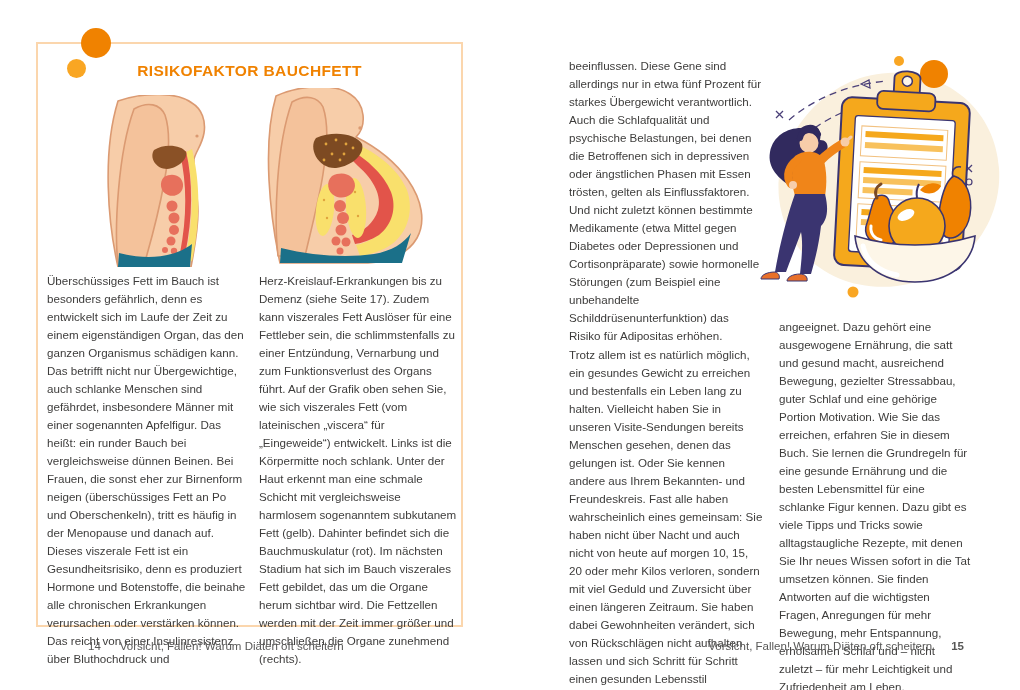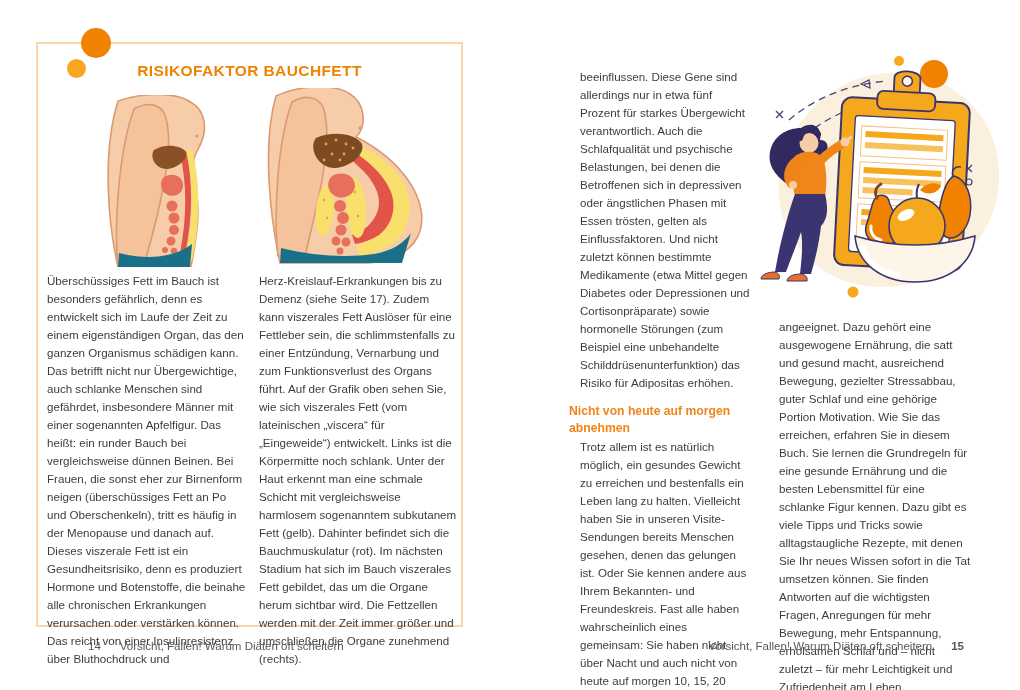--- a/index.html
+++ b/index.html
@@ -15,21 +15,21 @@
              font-size:15.5px;font-weight:bold;letter-spacing:.4px;color:#f08200;}
   .torso{position:absolute;}
   .torso-slim{left:50px;top:51px;width:172px;height:172px;}
   .torso-fat{left:214px;top:44px;width:190px;height:183px;}
   .box-col{position:absolute;top:228px;font-size:11.6px;line-height:18px;text-align:left;
            hyphens:auto;-webkit-hyphens:auto;}
   .col-a{left:9px;width:201px;}
   .col-b{left:221px;width:198px;}
   
   .rcol{position:absolute;font-size:11.6px;line-height:18px;hyphens:auto;-webkit-hyphens:auto;}
-  .rcol p{margin:11px;}
+  .rcol p{margin:0;}
   .rcol-a{left:569px;top:57px;width:194px;}
   .orange-heading{margin:7px 0 0 0;font-size:12.2px;line-height:17px;font-weight:bold;color:#f08519;}
   .rcol-a .para2{margin-top:1px;}
   .rcol-b{left:779px;top:318px;width:192px;}
   .illustration-right{position:absolute;left:757px;top:48px;width:261px;height:251px;}
   
   .footer{position:absolute;top:640px;font-size:11.5px;color:#575756;white-space:nowrap;}
   .footer-left{left:47px;margin-left:41px;}
   .footer-right{right:56px;}
   .footer .pgnum{display:inline-block;}
@@ -162,21 +162,20 @@
         <path d="M40,112 C32,118 28,128 34,136" stroke="#f08519" stroke-width="8" fill="none" stroke-linecap="round"></path>
         <circle cx="36" cy="137" r="4" fill="#f7cda9"></circle>
         <path fill="#3a3470" d="M38,146 L68,146 C72,162 70,172 64,178 C62,196 58,212 54,226 L43,226 C45,208 46,194 44,184 C40,196 34,210 29,224 L18,224 C22,200 30,168 38,146 Z"></path>
         <path fill="#e8702a" stroke="#3a3470" stroke-width="1" d="M18,224 C10,224 4,227 4,231 L22,231 C23,228 22,225 18,224 Z"></path>
         <path fill="#e8702a" stroke="#3a3470" stroke-width="1" d="M43,226 C36,226 30,229 30,233 L50,233 C51,229 48,226 43,226 Z"></path>
       </g>
     </svg>
 
     <div class="rcol rcol-a">
       <p>beeinflussen. Diese Gene sind allerdings nur in etwa fünf Prozent für starkes Übergewicht verantwortlich. Auch die Schlafqualität und psychische Belastungen, bei denen die Betroffenen sich in depressiven oder ängstlichen Phasen mit Essen trösten, gelten als Einflussfaktoren. Und nicht zuletzt können bestimmte Medikamente (etwa Mittel gegen Diabetes oder Depressionen und Cortisonpräparate) sowie hormonelle Störungen (zum Beispiel eine unbehandelte Schilddrüsenunterfunktion) das Risiko für Adipositas erhöhen.</p>
-      <h3 class="orange-heading">Nicht von heute auf morgen abnehmen</h3>
       <p class="para2">Trotz allem ist es natürlich möglich, ein gesundes Gewicht zu erreichen und bestenfalls ein Leben lang zu halten. Vielleicht haben Sie in unseren Visite-Sendungen bereits Menschen gesehen, denen das gelungen ist. Oder Sie kennen andere aus Ihrem Bekannten- und Freundeskreis. Fast alle haben wahrscheinlich eines gemeinsam: Sie haben nicht über Nacht und auch nicht von heute auf morgen 10, 15, 20 oder mehr Kilos verloren, sondern mit viel Geduld und Zuversicht über einen längeren Zeitraum. Sie haben dabei Gewohnheiten verändert, sich von Rückschlägen nicht aufhalten lassen und sich Schritt für Schritt einen gesunden Lebensstil</p>
     </div>
     <div class="rcol rcol-b">angeeignet. Dazu gehört eine ausgewogene Ernährung, die satt und gesund macht, ausreichend Bewegung, gezielter Stressabbau, guter Schlaf und eine gehörige Portion Motivation. Wie Sie das erreichen, erfahren Sie in diesem Buch. Sie lernen die Grundregeln für eine gesunde Ernährung und die besten Lebensmittel für eine schlanke Figur kennen. Dazu gibt es viele Tipps und Tricks sowie alltagstaugliche Rezepte, mit denen Sie Ihr neues Wissen sofort in die Tat umsetzen können. Sie finden Antworten auf die wichtigsten Fragen, Anregungen für mehr Bewegung, mehr Entspannung, erholsamen Schlaf und – nicht zuletzt – für mehr Leichtigkeit und Zufriedenheit am Leben.</div>
 
     <div class="footer footer-right">
       <span class="running">Vorsicht, Fallen! Warum Diäten oft scheitern</span><span class="pgnum">15</span>
     </div>
   </section>
 
 </div>

